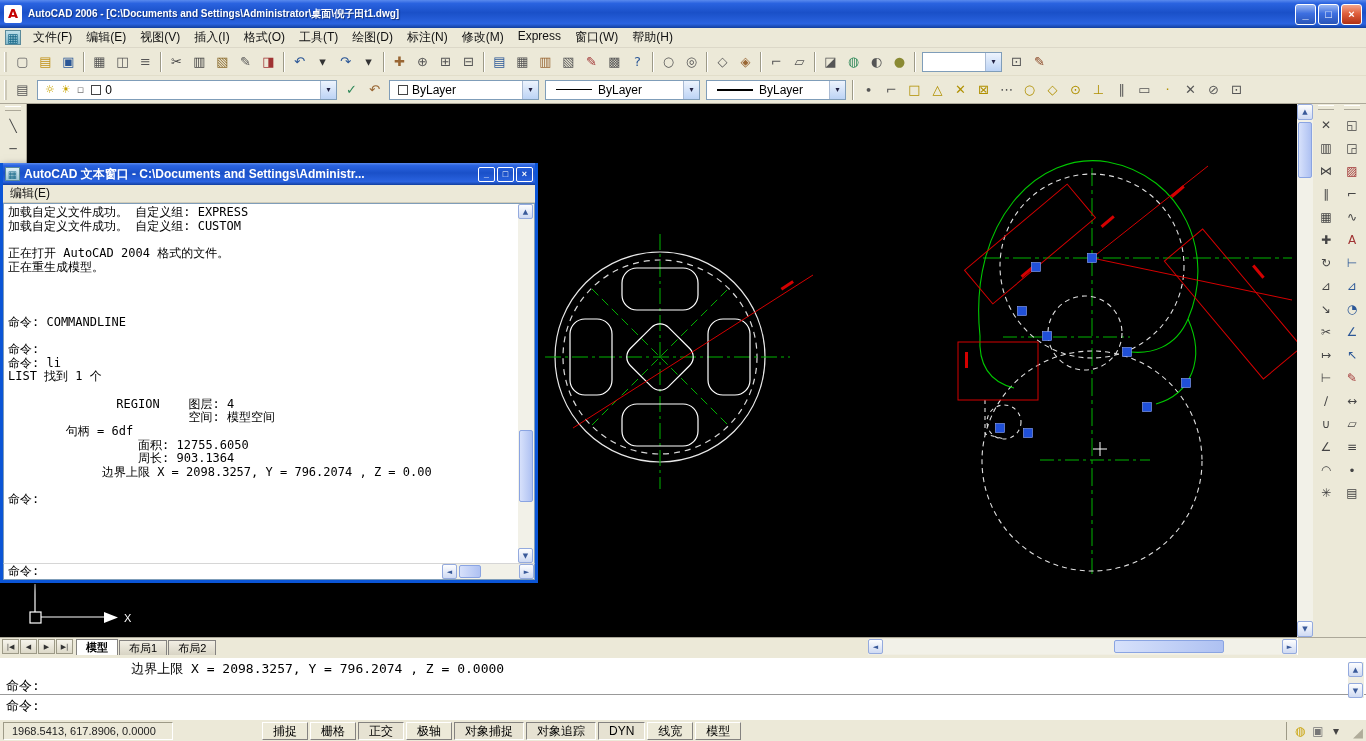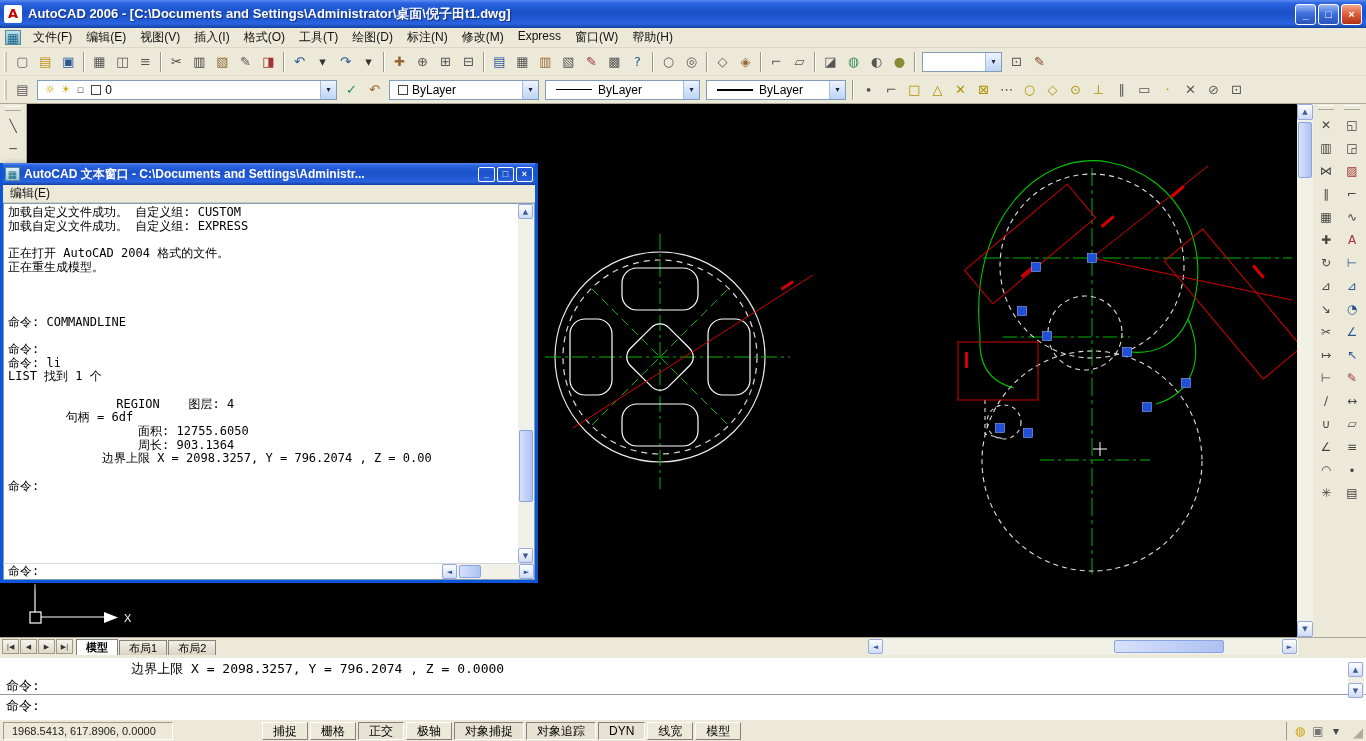--- a/index.html
+++ b/index.html
@@ -3,21 +3,21 @@
 <meta charset="utf-8">
 <style>
   *{box-sizing:border-box;margin:0;padding:0}
   body{margin:0;background:#555}
   .app{position:relative;width:1366px;height:741px;font-family:"Liberation Sans",sans-serif;font-size:12px;background:#ece9d8;overflow:hidden;user-select:none}
 
   
   .titlebar{position:absolute;top:0;left:0;width:100%;height:28px;display:flex;align-items:center;padding:0 4px;
     background:linear-gradient(180deg,#5a8aee 0%,#2a63e0 12%,#1a50c8 45%,#2a63e0 85%,#123f9e 100%)}
   .appicon{width:18px;height:18px;background:#fff;border-radius:2px;color:#c40000;font-weight:bold;font-size:13px;line-height:18px;text-align:center;margin-right:6px;font-family:"DejaVu Sans",sans-serif}
-  .title-text{color:#fff;font-weight:bold;font-size:13px;text-shadow:1px 1px 1px #10307a;flex:1;white-space:nowrap;overflow:hidden}
+  .title-text{color:#fff;font-weight:bold;font-size:10px;text-shadow:1px 1px 1px #10307a;flex:1;white-space:nowrap;overflow:hidden}
   .winbtns{display:flex;gap:2px}
   .wb{width:21px;height:21px;border-radius:3px;border:1px solid #fff;color:#fff;font-size:11px;font-weight:bold;display:flex;align-items:center;justify-content:center}
   .wb.min,.wb.max{background:linear-gradient(#9cb8f2,#3d6fe0 45%,#2a55b8)}
   .wb.close{background:linear-gradient(#f2a58c,#e0603d 45%,#b03014)}
   .wb2{width:17px;height:15px;border-radius:2px;border:1px solid #fff;color:#fff;font-size:9px;font-weight:bold;display:flex;align-items:center;justify-content:center}
 
   
   .menubar{position:absolute;top:28px;left:0;width:100%;height:20px;background:#ece9d8;display:flex;align-items:center;border-bottom:1px solid #dcd8c8}
   .docicon{width:16px;height:15px;margin:0 5px;color:#1a6a8a;font-size:12px;line-height:15px;text-align:center;font-family:"DejaVu Sans",sans-serif;background:linear-gradient(#bfe0ea,#7fb6c8);border:1px solid #5a8a9a}
   .menuitems{display:flex}
@@ -423,35 +423,36 @@
           <span class="wb2 min">_</span>
           <span class="wb2 max">□</span>
           <span class="wb2 close">×</span>
         </span>
       </div>
       <div class="tw-menu">
         <span class="menu-item">编辑(E)</span>
       </div>
       <div class="tw-body">
         <div class="tw-lines">
-          <div class="twl">加载自定义文件成功。 自定义组: CUSTOM</div>
-            <div class="twl">加载自定义文件成功。 自定义组: EXPRESS</div>
+          <div class="twl">加载自定义文件成功。 自定义组: EXPRESS</div>
+            <div class="twl">加载自定义文件成功。 自定义组: CUSTOM</div>
             <div class="twl"></div>
             <div class="twl">正在打开 AutoCAD 2004 格式的文件。</div>
             <div class="twl">正在重生成模型。</div>
             <div class="twl"></div>
             <div class="twl"></div>
             <div class="twl"></div>
             <div class="twl">命令: COMMANDLINE</div>
             <div class="twl"></div>
             <div class="twl">命令:</div>
             <div class="twl">命令: li</div>
             <div class="twl">LIST 找到 1 个</div>
             <div class="twl"></div>
             <div class="twl">               REGION    图层: 4</div>
+            <div class="twl">                         空间: 模型空间</div>
             <div class="twl">        句柄 = 6df</div>
             <div class="twl">                  面积: 12755.6050</div>
             <div class="twl">                  周长: 903.1364</div>
             <div class="twl">             边界上限 X = 2098.3257, Y = 796.2074 , Z = 0.00</div>
             <div class="twl"></div>
             <div class="twl">命令:</div>
         </div>
         <div class="tw-vscroll">
           <span class="sb-btn">▲</span>
           <div class="sb-track">

